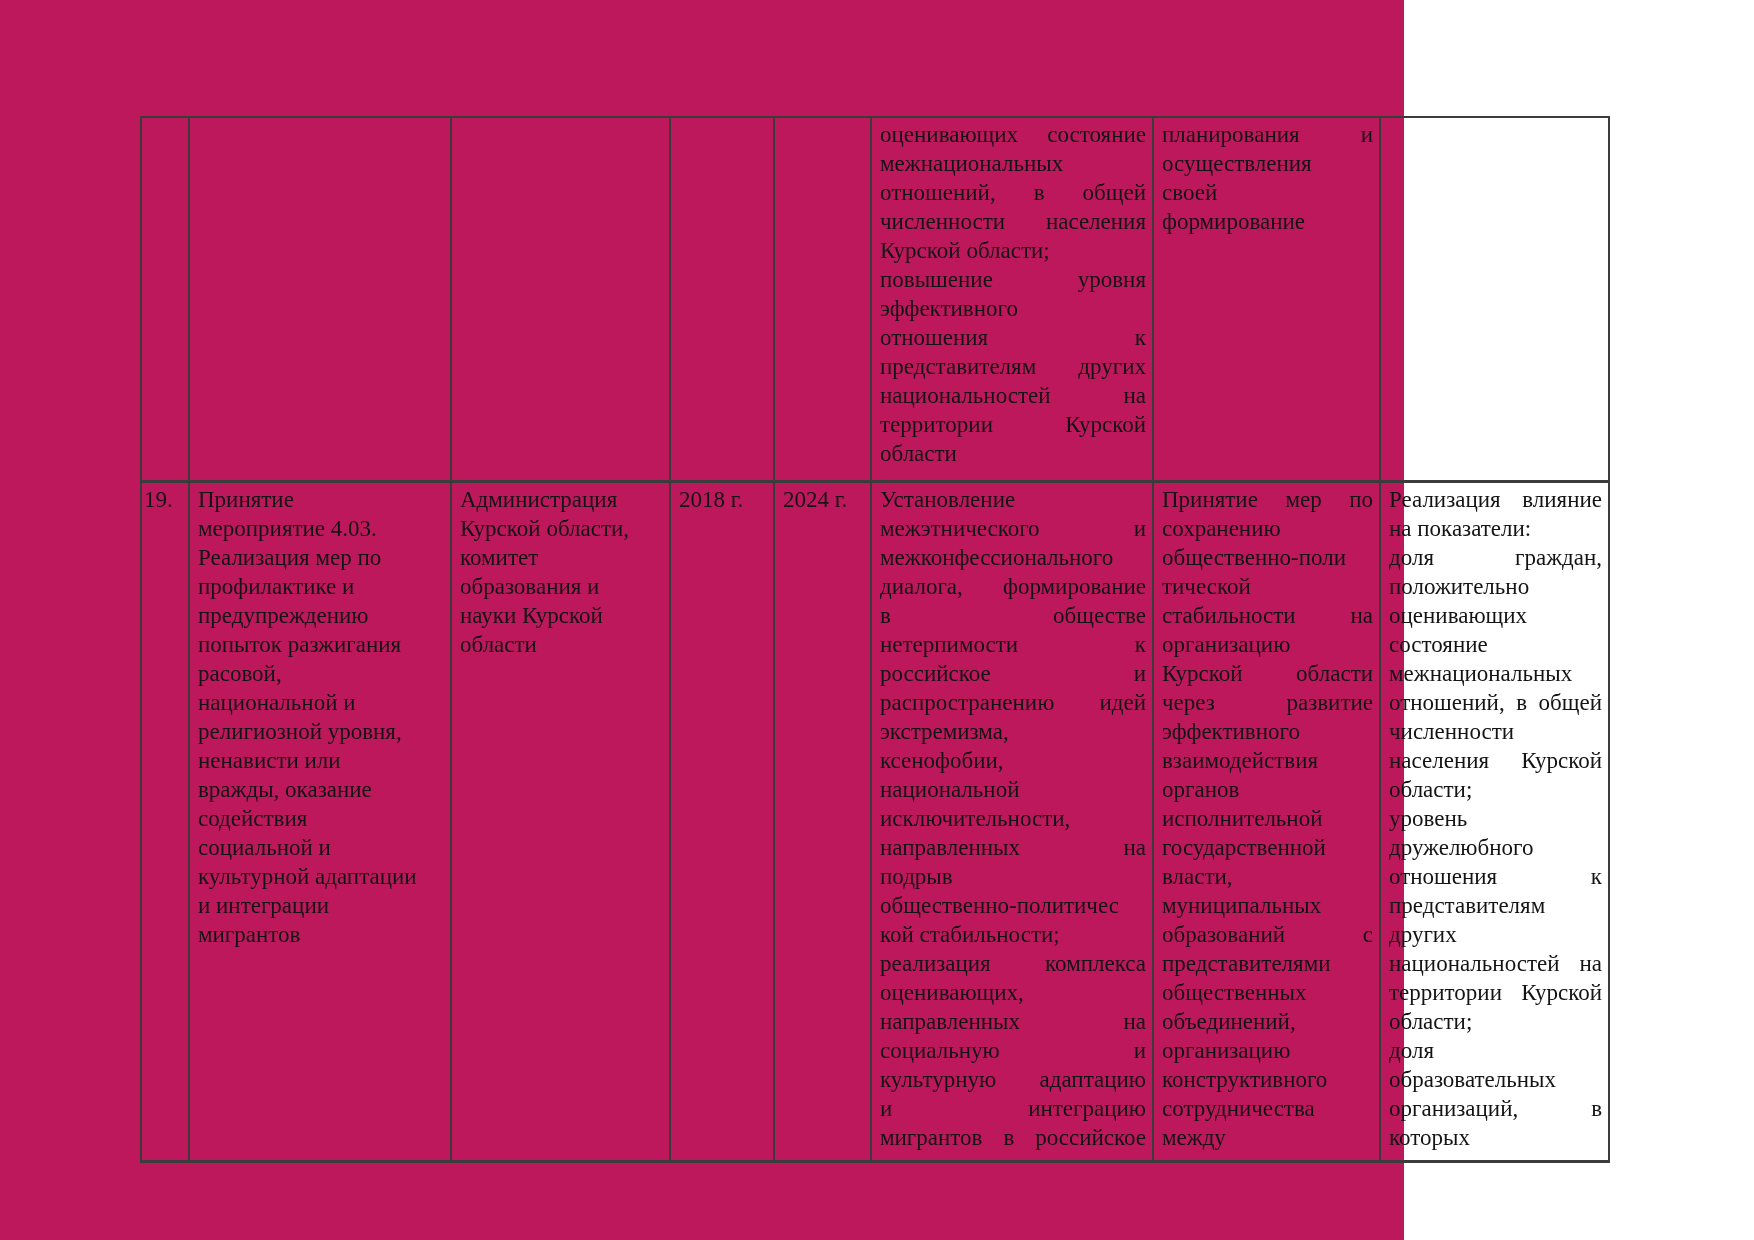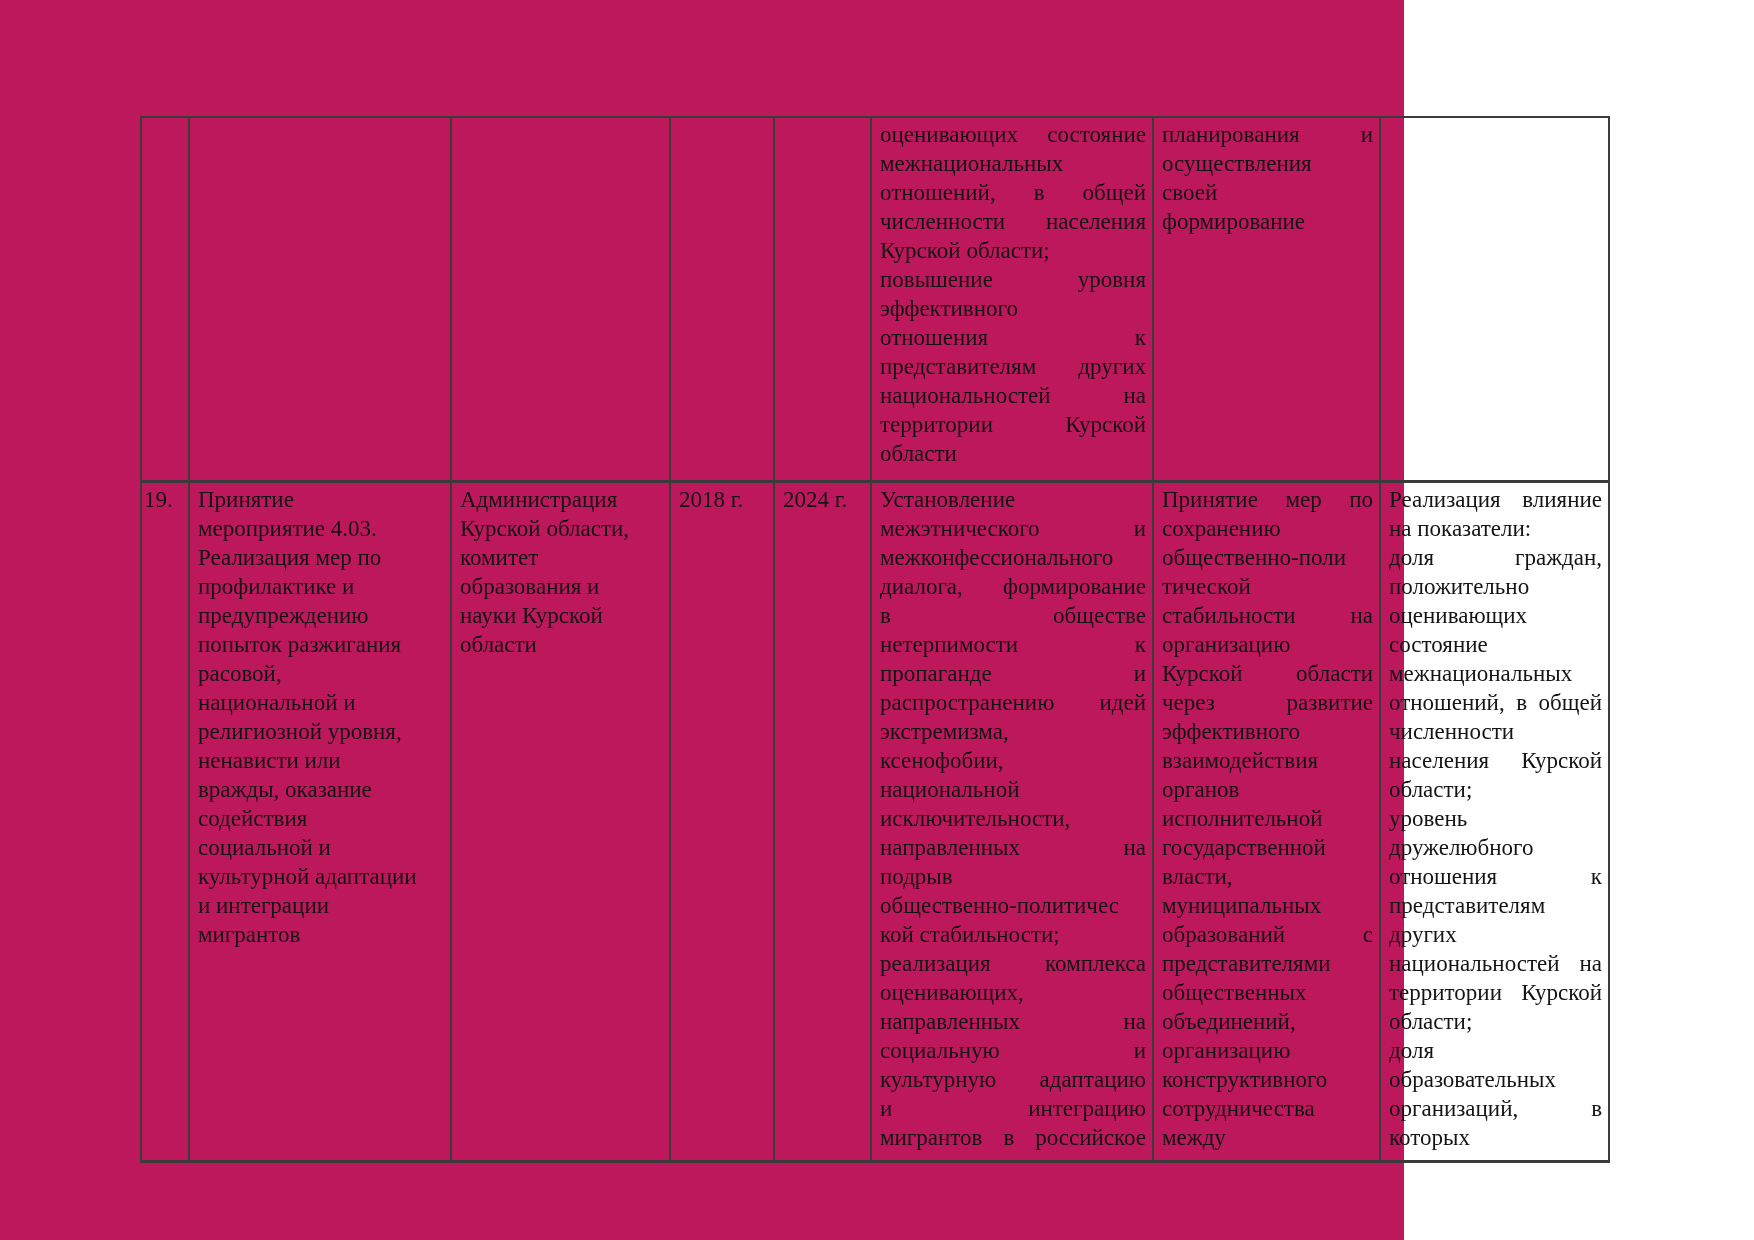--- a/index.html
+++ b/index.html
@@ -128,21 +128,21 @@
           <td>
             <div class="ln">2024 г.</div>
           </td>
           <td>
             <div class="ln">Установление</div>
             <div class="ln j">межэтнического и</div>
             <div class="ln">межконфессионального</div>
             <div class="ln j">диалога, формирование</div>
             <div class="ln j">в обществе</div>
             <div class="ln j">нетерпимости к</div>
-            <div class="ln j">пропаганде и</div>
+            <div class="ln j">российское и</div>
             <div class="ln j">распространению идей</div>
             <div class="ln">экстремизма,</div>
             <div class="ln">ксенофобии,</div>
             <div class="ln">национальной</div>
             <div class="ln">исключительности,</div>
             <div class="ln j">направленных на</div>
             <div class="ln">подрыв</div>
             <div class="ln">общественно-политичес</div>
             <div class="ln">кой стабильности;</div>
             <div class="ln j">реализация комплекса</div>

